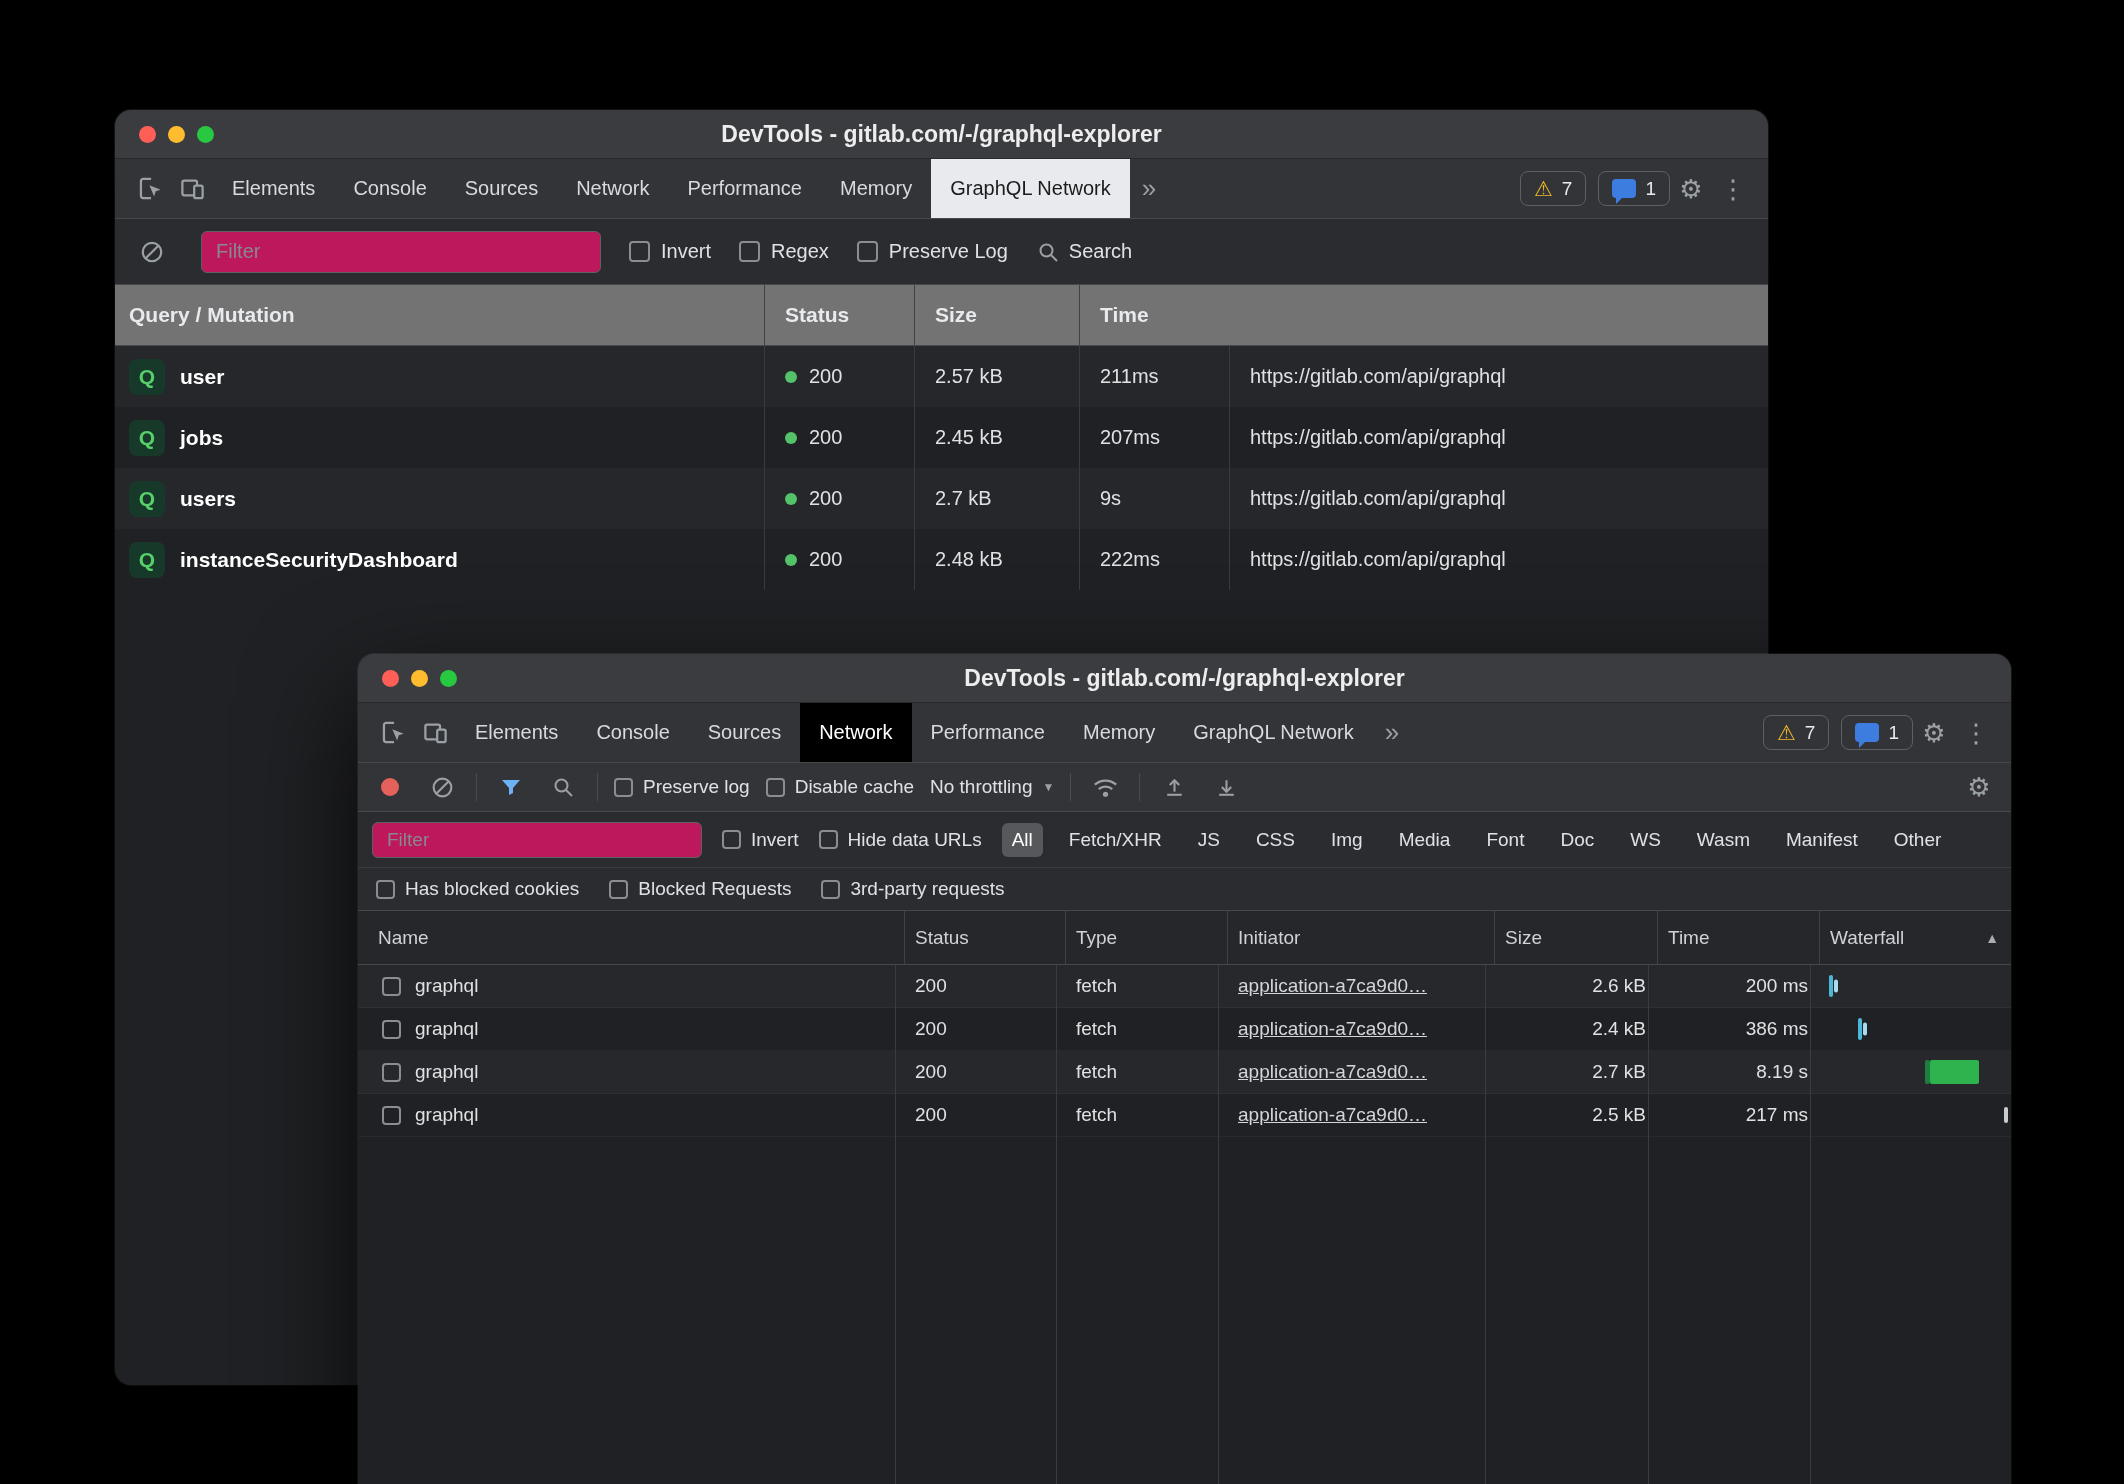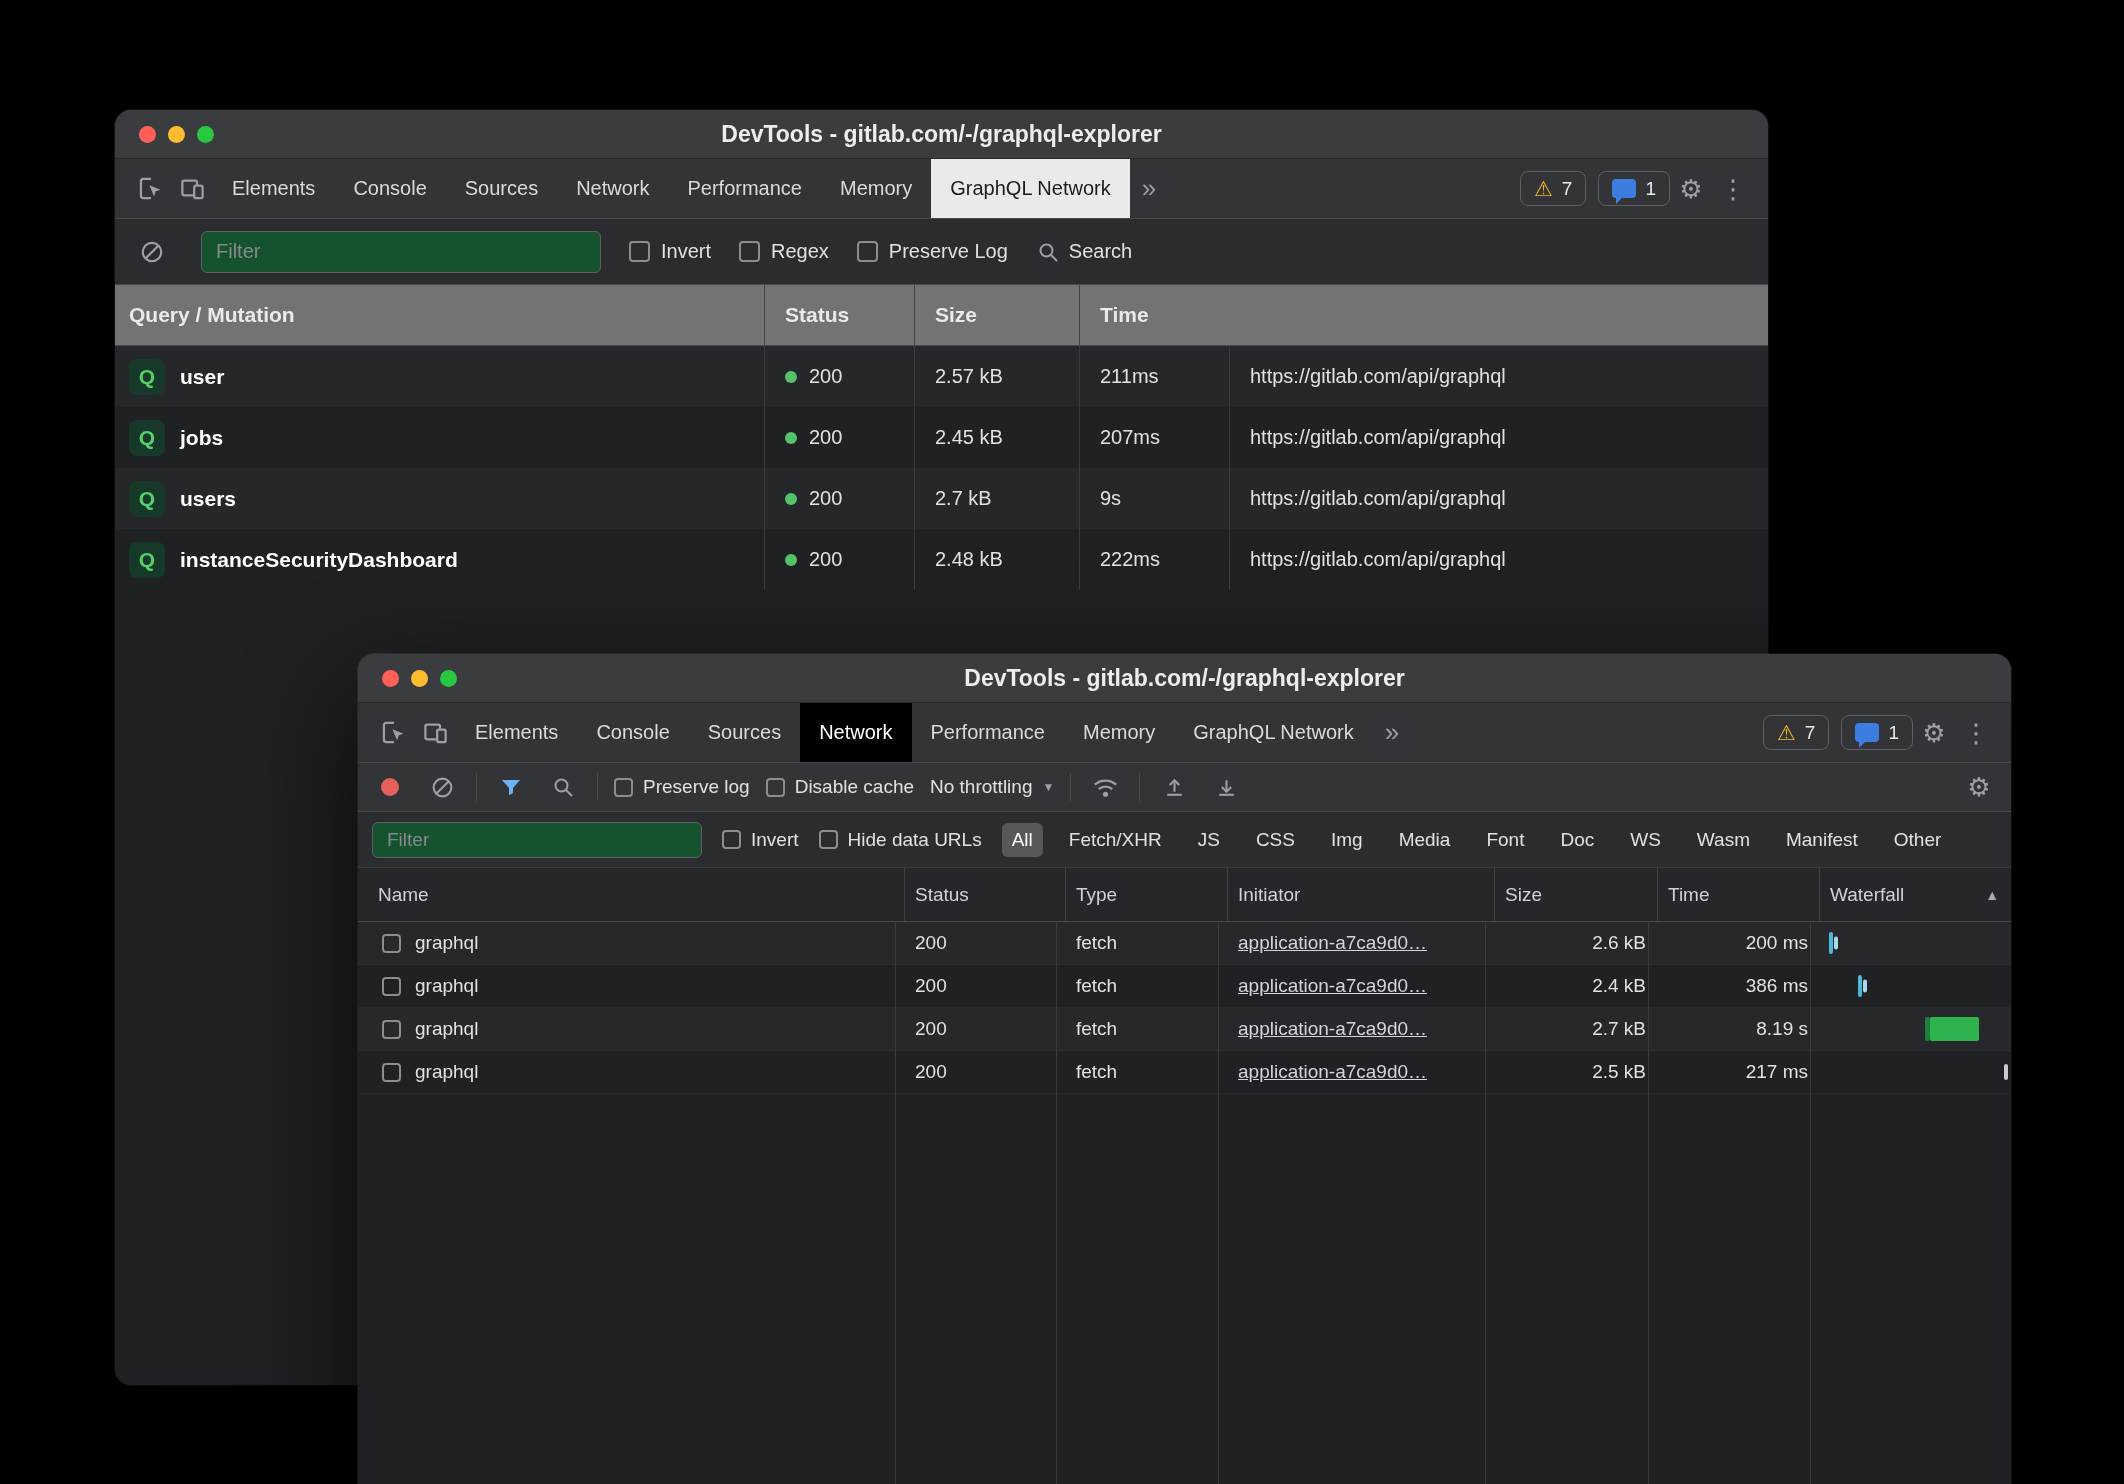--- a/index.html
+++ b/index.html
@@ -60,21 +60,21 @@
     border:5px solid transparent;
     border-top-color:var(--issue-blue,#3d7de0); border-left-color:var(--issue-blue,#3d7de0);
   }
 
   
   .filterbar {
     height:66px; background:#2b2c30; display:flex; align-items:center;
     gap:28px; padding:0 16px; border-bottom:1px solid #47484c; flex:none;
   }
   .filter-input {
-    width:400px; height:42px; background:#14532d; border:1px solid #5f6064; border-radius:6px;
+    width:400px; height:42px; background:#be185d; border:1px solid #5f6064; border-radius:6px;
     color:#e8eaed; font-size:20px; padding:0 14px; font-family:"Liberation Sans",sans-serif; outline:none;
   }
   .filter-input.small { width:330px; height:36px; font-size:19px; }
   .filter-input::placeholder { color:#87898d; }
   .chk { display:flex; align-items:center; gap:11px; color:#dfe1e4; font-size:20px; white-space:nowrap; }
   .chk.small { font-size:19px; gap:10px; }
   .box { width:21px; height:21px; border:2px solid #8b8d91; border-radius:4px; background:transparent; flex:none; display:inline-block; }
   .chk.small .box, .box.small { width:19px; height:19px; }
   .searchbar { display:flex; align-items:center; gap:9px; font-size:20px; color:#dfe1e4; }
 
@@ -423,20 +423,34 @@
       <span class="chip">Media</span>
       <span class="chip">Font</span>
       <span class="chip">Doc</span>
       <span class="chip">WS</span>
       <span class="chip">Wasm</span>
       <span class="chip">Manifest</span>
       <span class="chip">Other</span>
     </span>
   </div>
 
+  <div class="optsbar">
+    <label class="chk small">
+      <span class="box"></span>
+      <span>Has blocked cookies</span>
+    </label>
+    <label class="chk small">
+      <span class="box"></span>
+      <span>Blocked Requests</span>
+    </label>
+    <label class="chk small">
+      <span class="box"></span>
+      <span>3rd-party requests</span>
+    </label>
+  </div>
 
   <div class="net-header">
     <div class="hcell">Name</div>
     <div class="hcell">Status</div>
     <div class="hcell">Type</div>
     <div class="hcell">Initiator</div>
     <div class="hcell">Size</div>
     <div class="hcell">Time</div>
     <div class="hcell">
       <span>Waterfall</span>

